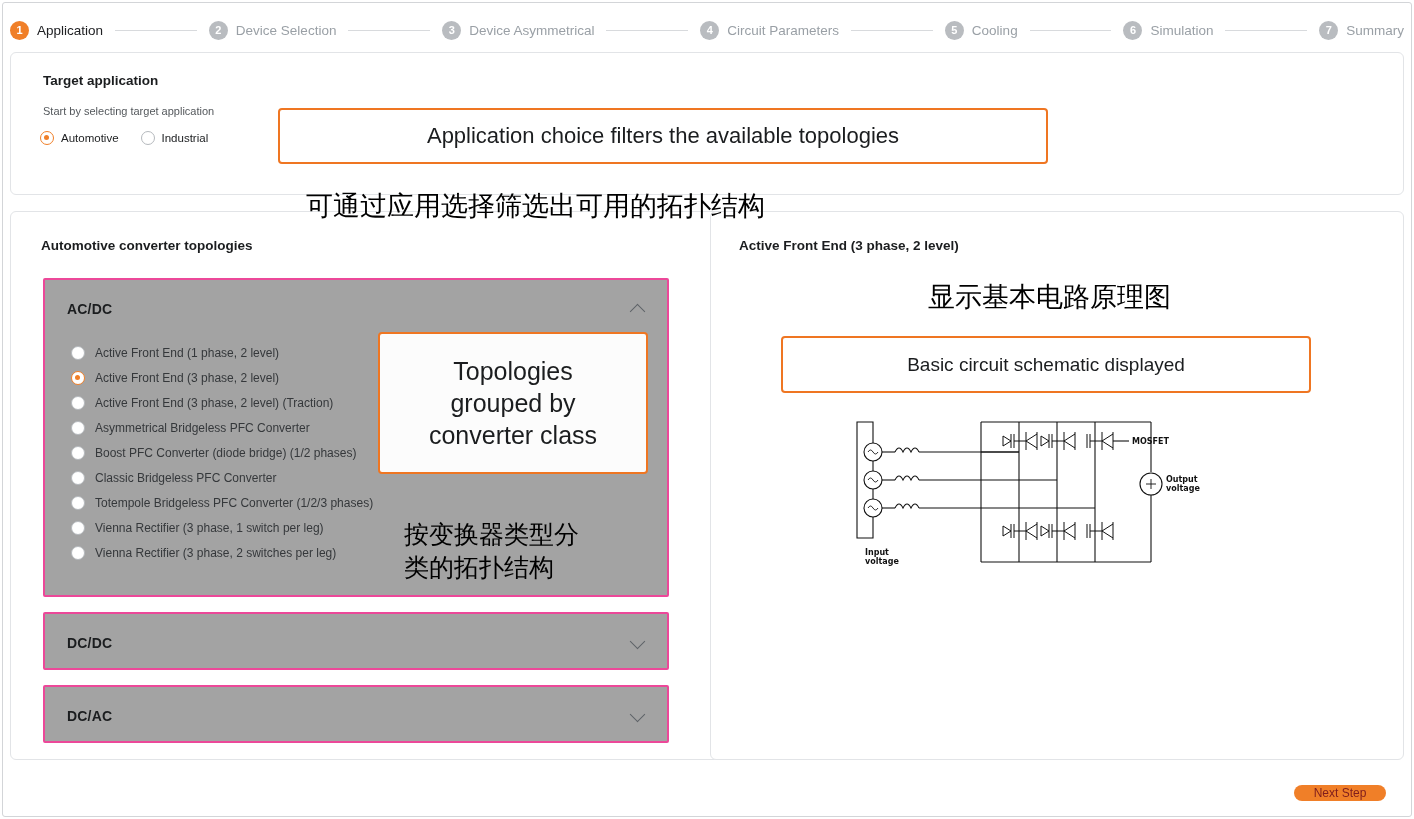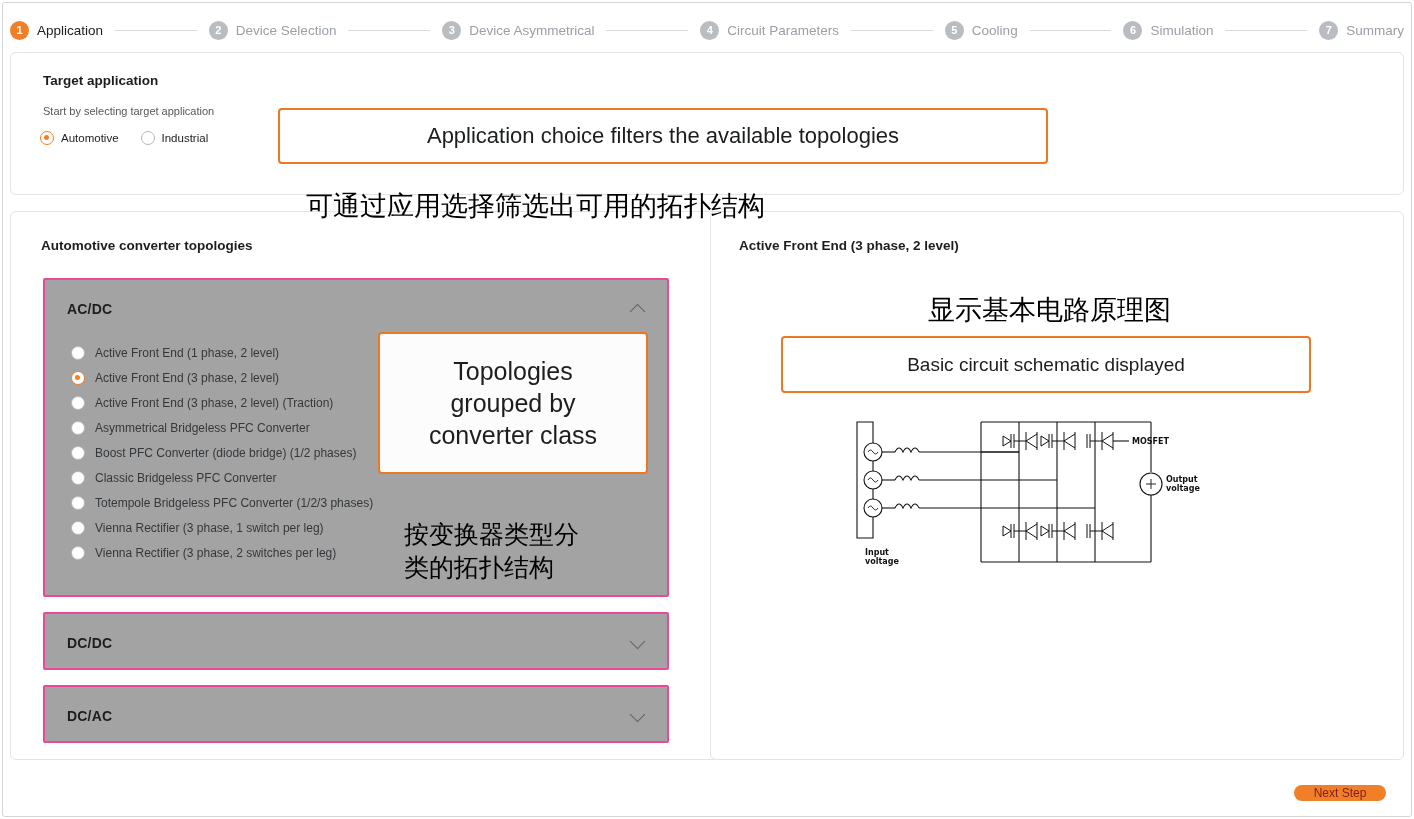--- a/index.html
+++ b/index.html
@@ -230,21 +230,21 @@
     font-size: 19px;
   }
 
   .cn-text {
     position: absolute;
     color: #000000;
     font-family: "DejaVu Sans", sans-serif;
     white-space: pre;
   }
   #cn-app { left: 306px; top: 188px; font-size: 27px; }
-  #cn-schem { left: 928px; top: 279px; font-size: 27px; margin-top: 13px; }
+  #cn-schem { left: 928px; top: 279px; font-size: 27px; }
   #cn-topo { left: 404px; top: 518px; font-size: 25px; line-height: 1.33; }
 
   
   #next-step {
     position: absolute;
     right: 28px; bottom: 18px;
     width: 92px; height: 16px;
     border-radius: 15px;
     background: #f07f28;
     color: #7f1d1d;

